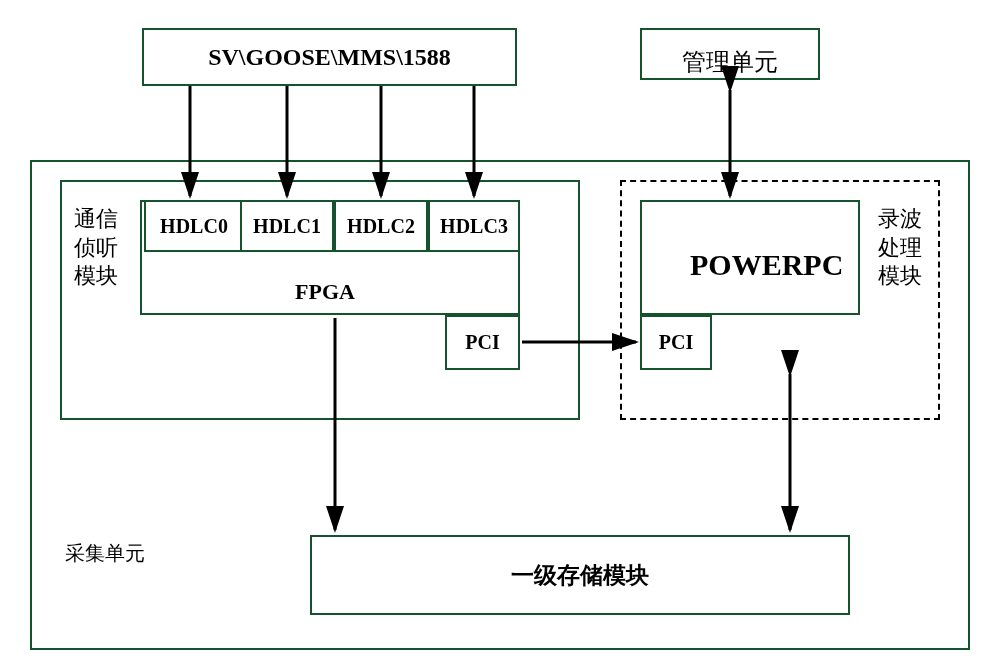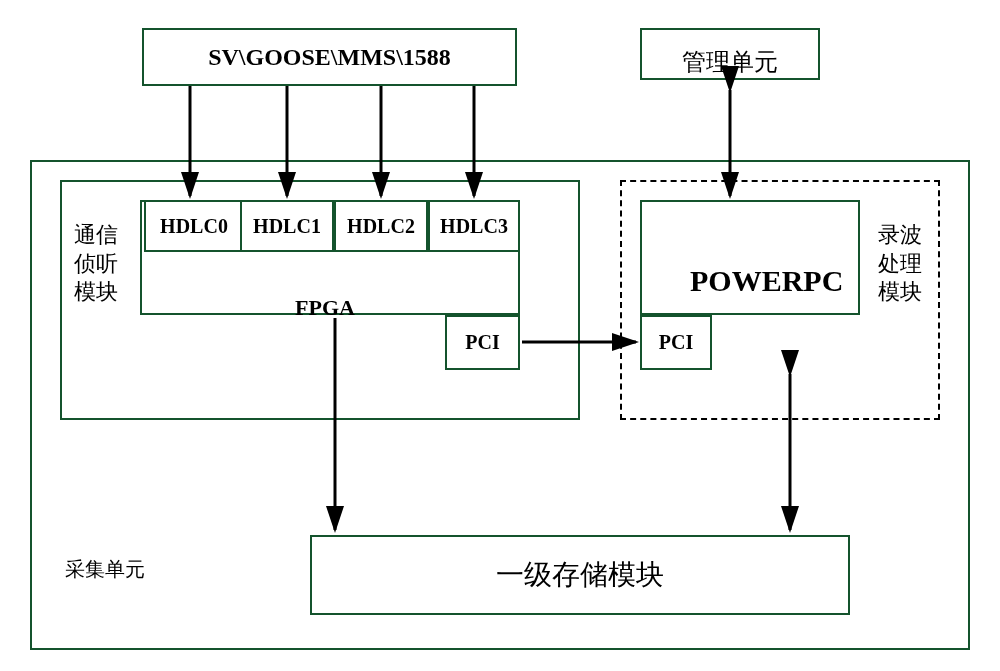--- a/index.html
+++ b/index.html
@@ -17,21 +17,20 @@
       display: flex;
       align-items: center;
       justify-content: center;
       font-size: 20px;
       font-weight: bold;
     }
     .label {
       position: absolute;
       font-size: 22px;
       line-height: 1.3;
-      margin-top: 16px;
     }
     .dashed {
       border: 2px dashed #000;
     }
     svg.overlay {
       position: absolute;
       top: 0;
       left: 0;
       width: 1000px;
       height: 671px;
@@ -96,21 +95,21 @@
 
 <div class="box" style="left:640px; top:200px; width:220px; height:115px; display:block;">
 </div>
 <div class="label" style="left:690px; top:245px; font-weight:bold; font-size:30px;">POWERPC</div>
 
 <div class="box" style="left:640px; top:315px; width:72px; height:55px;">
   <span>PCI</span>
 </div>
 
 <div class="box" style="left:310px; top:535px; width:540px; height:80px;">
-  <span style="font-size:28px; font-weight:normal;">一级存储模块</span>
+  <span style="font-size:23px; font-weight:bold;">一级存储模块</span>
 </div>
 
 <svg class="overlay">
   <defs>
     <marker id="arrow" markerWidth="10" markerHeight="10" refX="8" refY="3" orient="auto" markerUnits="strokeWidth">
       <path d="M0,0 L0,6 L9,3 z" fill="#000"></path>
     </marker>
   </defs>
 
   <line x1="190" y1="86" x2="190" y2="196" stroke="#000" stroke-width="3" marker-end="url(#arrow)"></line>

